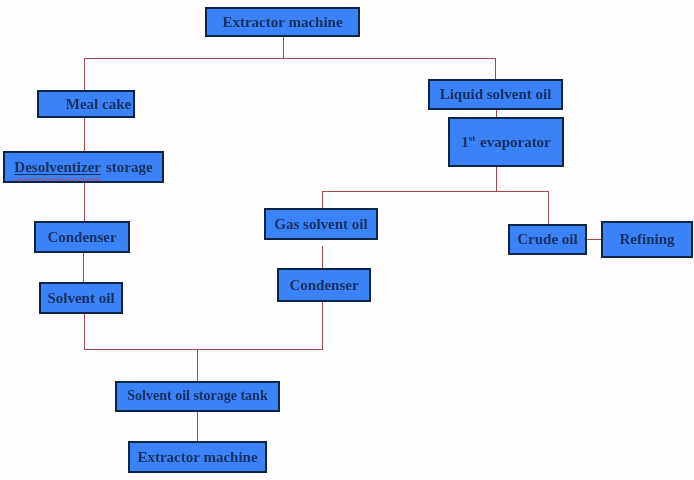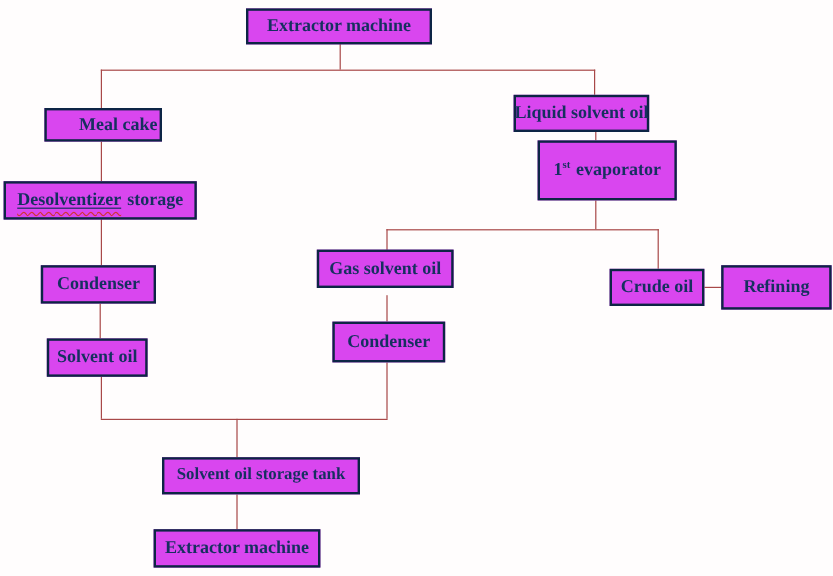--- a/index.html
+++ b/index.html
@@ -11,34 +11,34 @@
   .canvas {
     position: relative;
     width: 694px;
     height: 480px;
     background: #fffdfd;
     overflow: hidden;
   }
   .node {
     position: absolute;
     box-sizing: border-box;
-    background: #d946ef;
+    background: #3b82f6;
     border: 2px solid #0d2545;
     color: #16305f;
     font-weight: bold;
     font-size: 15px;
     display: flex;
     flex-direction: column;
     align-items: center;
     justify-content: center;
     text-align: center;
     line-height: 1.35;
     white-space: nowrap;
   }
-  .node.small-text { font-size: 14px; margin-left: 20px; }
+  .node.small-text { font-size: 14px; }
   .edge {
     position: absolute;
     background: #a84848;
   }
   .edge.v { width: 1px; }
   .edge.h { height: 1px; }
   sup.ord {
     font-size: 9px;
     line-height: 0;
     vertical-align: super;
@@ -86,21 +86,21 @@
   <div class="edge v" style="left:197px; top:412px; height:29px;"></div>
 
   <div class="node" style="left:205px; top:7px; width:155px; height:30px;">
     <span>Extractor machine</span>
   </div>
 
   <div class="node" style="left:37px; top:90px; width:98px; height:28px;padding-left:25px;">
     <span>Meal cake</span>
   </div>
 
-  <div class="node" style="left:428px; top:79px; width:113px; height:31px;">
+  <div class="node" style="left:428px; top:79px; width:135px; height:31px;">
     <span>Liquid solvent oil</span>
   </div>
 
   <div class="node" style="left:3px; top:151px; width:161px; height:32px;">
     <span>
       <span class="squiggle"><span class="solid-underline">Desolventizer</span></span><span class="word-gap"></span><span>storage</span>
     </span>
   </div>
 
   <div class="node" style="left:448px; top:117px; width:116px; height:50px;">

